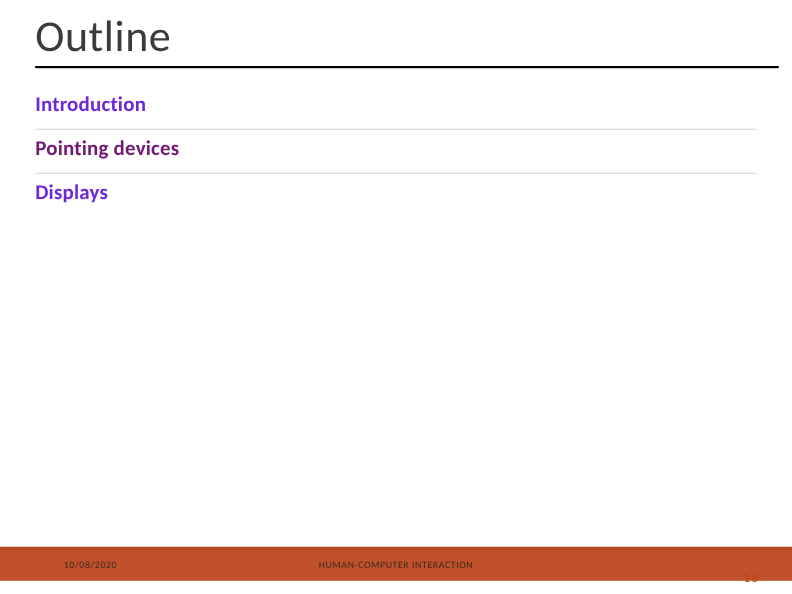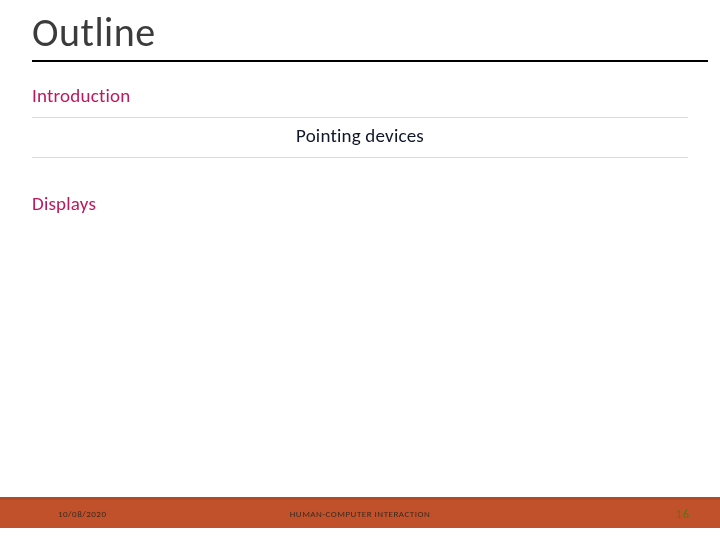--- a/index.html
+++ b/index.html
@@ -28,32 +28,31 @@
     border-bottom: 2px solid #000;
   }
   .list {
     position: absolute;
     top: 78px;
     left: 32px;
     right: 32px;
   }
   .list-item {
     font-size: 19px;
-    font-weight: 400;
-    color: #be185d;
+    font-weight: 700;
+    color: #6d28d9;
     padding: 6px 0 10px 0;
     border-bottom: 1px solid #d9d9d9;
     letter-spacing: 0.2px;
   }
   .list-item.current {
-    color: #0f172a;
-    font-weight: 400;
-    text-align: center;
+    color: #701a75;
+    font-weight: 700;
   }
-  .list-item:last-child { border-bottom: none; margin-top: 28px; }
+  .list-item:last-child { border-bottom: none; }
   .footer-bar {
     position: absolute;
     left: 0; right: 0; bottom: 12px;
     height: 28px;
     background: #c0512b;
   }
   .footer-top-strip {
     position: absolute;
     left: 0; right: 0; bottom: 40px;
     height: 3px;
@@ -75,25 +74,25 @@
     height: 28px;
     line-height: 28px;
     text-align: center;
     font-size: 9px;
     letter-spacing: 0.5px;
     color: #3b2a1f;
   }
   .footer-page {
     position: absolute;
     right: 30px;
-    bottom: 12px;
+    bottom: 0;
     height: 28px;
     line-height: 28px;
     font-size: 12px;
-    color: #4d7c0f;
+    color: #c2410c;
     letter-spacing: 1px;
   }
 </style>
 </head>
 <body>
 
 <div class="slide">
 
   <div class="title">Outline</div>
   <div class="title-rule"></div>

